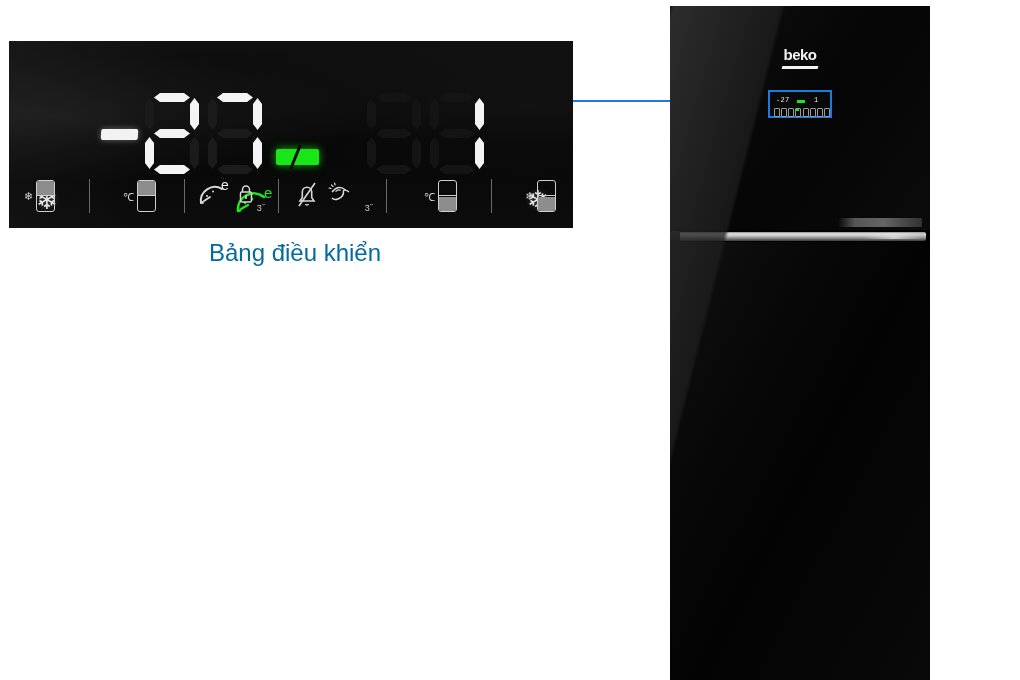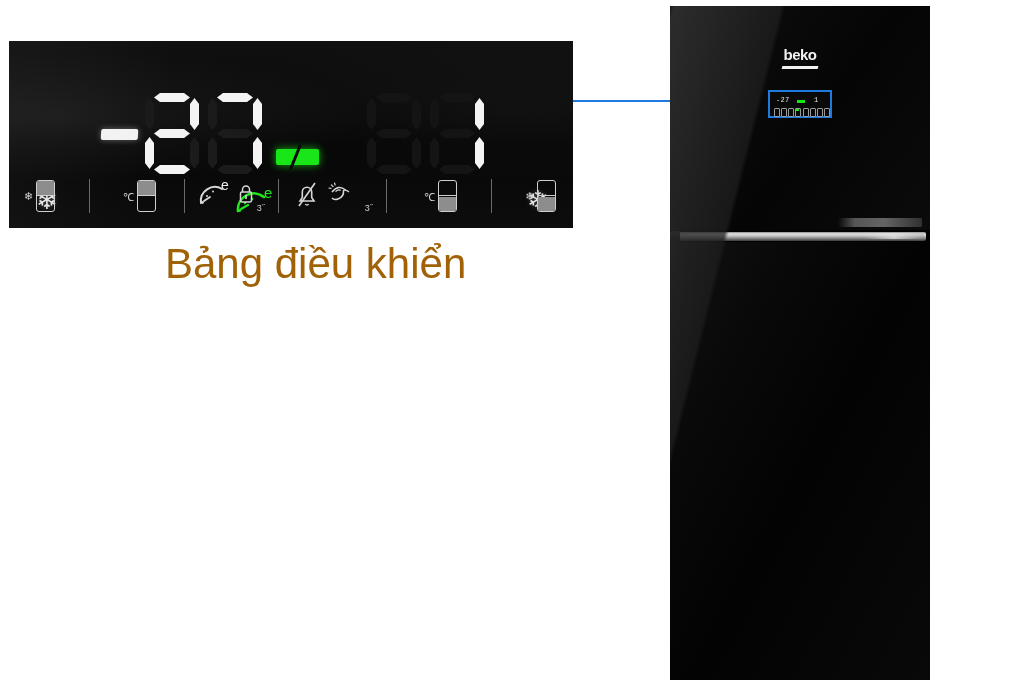--- a/index.html
+++ b/index.html
@@ -101,21 +101,21 @@
     position:relative;overflow:hidden;background:transparent;
   }
   .fridge-glyph .fill-top{position:absolute;left:0;top:0;width:100%;height:45%;background:#8d8d8d;}
   .fridge-glyph .fill-bot{position:absolute;left:0;bottom:0;width:100%;height:48%;background:#8d8d8d;}
   .fridge-glyph .sepline{position:absolute;left:0;top:45%;width:100%;height:1.6px;background:#cfcfcf;}
 
   
   #caption{
     position:absolute;left:165px;top:238px;width:260px;
     text-align:center;
-    color:#a16207;font-size:42px;line-height:1.25;
+    color:#0369a1;font-size:24px;line-height:1.25;
     font-family:"Liberation Sans", sans-serif;
     white-space:nowrap;
   }
 
   
   #connector{
     position:absolute;left:573px;top:100px;width:196px;height:2px;
     background:#1f7ae0;
   }
 

